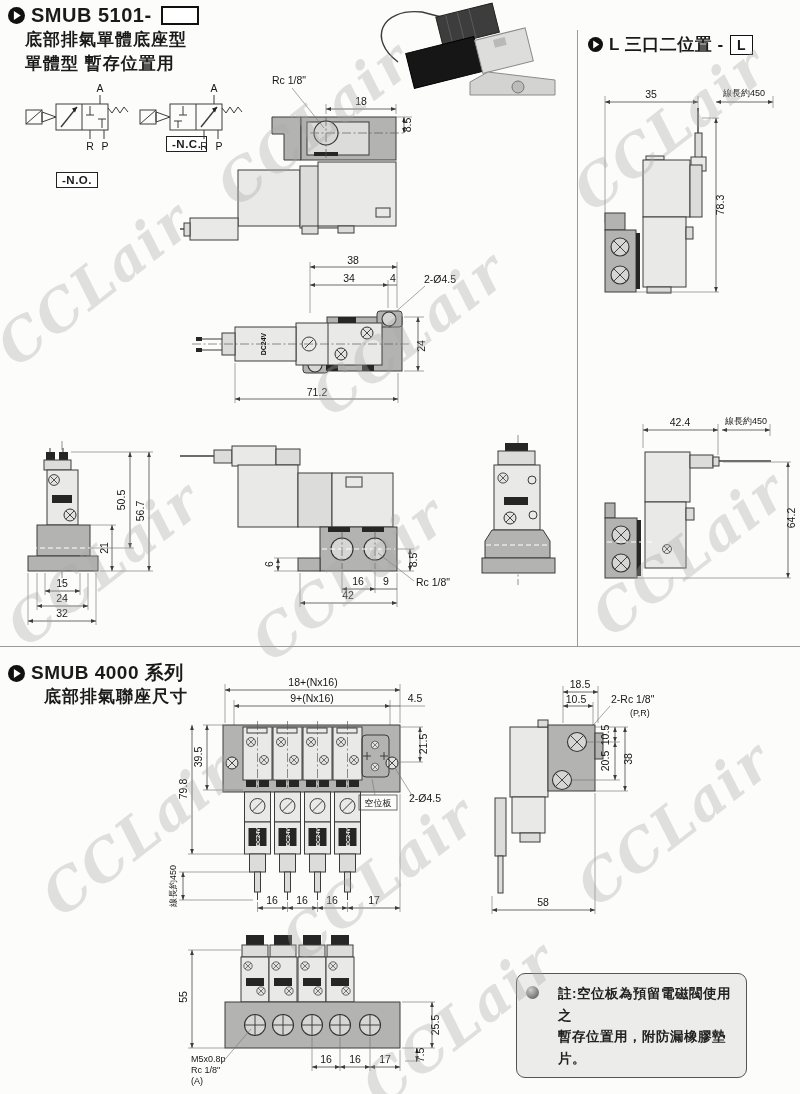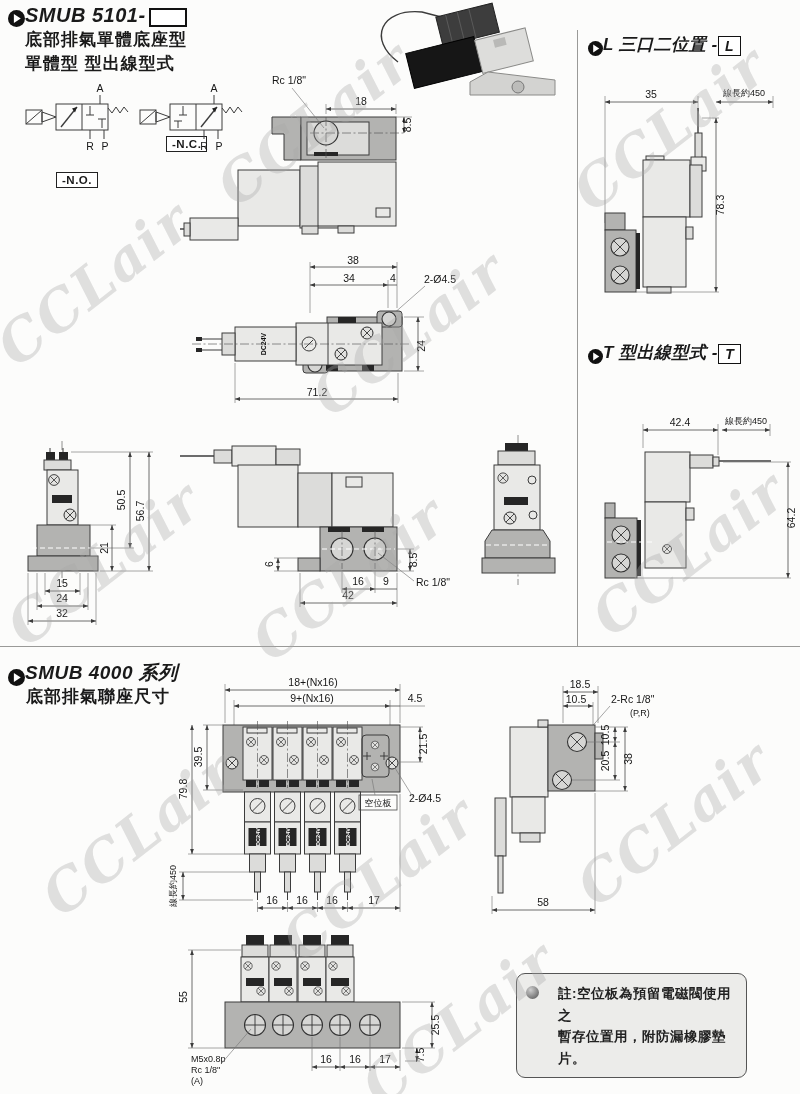--- a/index.html
+++ b/index.html
@@ -1,20 +1,20 @@
 <!DOCTYPE html>
 <html><head>
 <meta charset="utf-8">
 <style>
   html,body{margin:0;padding:0;background:#ffffff;}
   #page{position:relative;width:800px;height:1094px;background:#fcfcfb;overflow:hidden;
         font-family:"Liberation Sans","DejaVu Sans",sans-serif;color:#1a1a1a;}
   .abs{position:absolute;}
   
-  .sect-head{display:flex;align-items:flex-end;font-style:italic;}
+  .sect-head{display:flex;align-items:center;gap:6px;}
   .bullet{width:17px;height:17px;flex:0 0 auto;}
   .bullet svg{display:block;width:100%;height:100%;}
   .t-big{font-size:20px;font-weight:bold;letter-spacing:.5px;}
   .t-mid{font-size:17px;font-weight:bold;letter-spacing:.5px;}
   .t-sub{font-size:17px;font-weight:bold;letter-spacing:1px;}
   .blankbox{display:inline-block;width:34px;height:15px;border:2px solid #111;margin-left:3px;vertical-align:-1px;background:#fff;}
   .codebox{display:inline-block;min-width:17px;height:18px;border:1.6px solid #111;font-size:14px;font-weight:bold;
            text-align:center;line-height:18px;padding:0 2px;background:#fff;}
   .symlabel{position:absolute;border:1.3px solid #222;background:#fff;font-size:11.5px;font-weight:bold;
             padding:1px 5px;letter-spacing:.5px;}
@@ -94,21 +94,21 @@
     <span class="bullet">
       <svg style="position:static" viewBox="0 0 16 16">
           <circle cx="8" cy="8" r="8" fill="#111"></circle>
           <path d="M5.5 3.8 L12 8 L5.5 12.2 z" fill="#fff"></path>
         </svg>
     </span>
     <span class="t-big">SMUB 5101-</span>
     <span class="blankbox"></span>
   </div>
   <div class="abs hdr t-sub" style="left:25px;top:28px;">底部排氣單體底座型</div>
-  <div class="abs hdr t-sub" style="left:25px;top:52px;">單體型 型出線型式</div>
+  <div class="abs hdr t-sub" style="left:25px;top:52px;">單體型 暫存位置用</div>
 
   <svg class="abs" style="left:14px;top:82px;" width="120" height="74" viewBox="0 0 120 74">
     <g>
       <rect x="42" y="22" width="52" height="26" fill="#fbfbfa" class="ln"></rect>
       <line x1="68" y1="22" x2="68" y2="48" class="ln"></line>
       <line x1="47" y1="45" x2="63" y2="25" class="lnt"></line>
       <path d="M63 25 l-5 1.5 l3 4 z" fill="#222"></path>
       <line x1="76" y1="24" x2="76" y2="33" class="ln"></line>
         <line x1="72" y1="33" x2="80" y2="33" class="ln"></line>
       <line x1="88" y1="46" x2="88" y2="37" class="ln"></line>
@@ -395,30 +395,20 @@
         <line x1="31" y1="226" x2="43" y2="214" class="scrwl"></line>
     </g>
     <g>
       <line x1="119" y1="63" x2="136" y2="63" class="ext"></line>
       <line x1="53" y1="237" x2="136" y2="237" class="ext"></line>
       <line x1="133" y1="63" x2="133" y2="237" class="dima"></line>
       <text class="d" transform="rotate(-90 141 150)" x="141" y="150" text-anchor="middle">78.3</text>
     </g>
   </svg>
 
-  <div class="abs hdr sect-head" style="left:588px;top:341px;">
-    <span class="bullet" style="width:15px;height:15px;">
-      <svg style="position:static" viewBox="0 0 16 16">
-          <circle cx="8" cy="8" r="8" fill="#111"></circle>
-          <path d="M5.5 3.8 L12 8 L5.5 12.2 z" fill="#fff"></path>
-        </svg>
-    </span>
-    <span class="t-mid">T 型出線型式 -</span>
-    <span class="codebox">T</span>
-  </div>
   <svg class="abs" style="left:583px;top:393px;" width="217" height="240" viewBox="0 0 217 240">
     <g>
       <line x1="60" y1="55" x2="60" y2="31" class="ext"></line>
       <line x1="135" y1="62" x2="135" y2="31" class="ext"></line>
       <line x1="60" y1="37" x2="135" y2="37" class="dima"></line>
       <text class="d" x="97" y="33" text-anchor="middle">42.4</text>
       <line x1="139" y1="37" x2="187" y2="37" class="dima"></line>
       <line x1="187" y1="31" x2="187" y2="43" class="ext"></line>
       <text class="ds" x="163" y="31" text-anchor="middle">線長約450</text>
     </g>
@@ -451,21 +441,21 @@
 
   <div class="abs hdr sect-head" style="left:8px;top:660px;">
     <span class="bullet">
       <svg style="position:static" viewBox="0 0 16 16">
           <circle cx="8" cy="8" r="8" fill="#111"></circle>
           <path d="M5.5 3.8 L12 8 L5.5 12.2 z" fill="#fff"></path>
         </svg>
     </span>
     <span class="t-big" style="font-size:19px;">SMUB 4000 系列</span>
   </div>
-  <div class="abs hdr t-sub" style="left:26px;top:685px;font-family:Liberation Serif, serif;">底部排氣聯座尺寸</div>
+  <div class="abs hdr t-sub" style="left:44px;top:685px;font-family:Liberation Serif, serif;">底部排氣聯座尺寸</div>
 
   <svg class="abs" style="left:163px;top:658px;" width="300" height="280" viewBox="0 0 300 280">
     <g>
       <line x1="62" y1="65" x2="62" y2="26" class="ext"></line>
       <line x1="237" y1="65" x2="237" y2="26" class="ext"></line>
       <line x1="62" y1="32" x2="237" y2="32" class="dima"></line>
       <text class="d" x="150" y="28" text-anchor="middle">18+(Nx16)</text>
       <line x1="71" y1="100" x2="71" y2="42" class="ext"></line>
       <line x1="227" y1="100" x2="227" y2="42" class="ext"></line>
       <line x1="71" y1="48" x2="227" y2="48" class="dima"></line>

